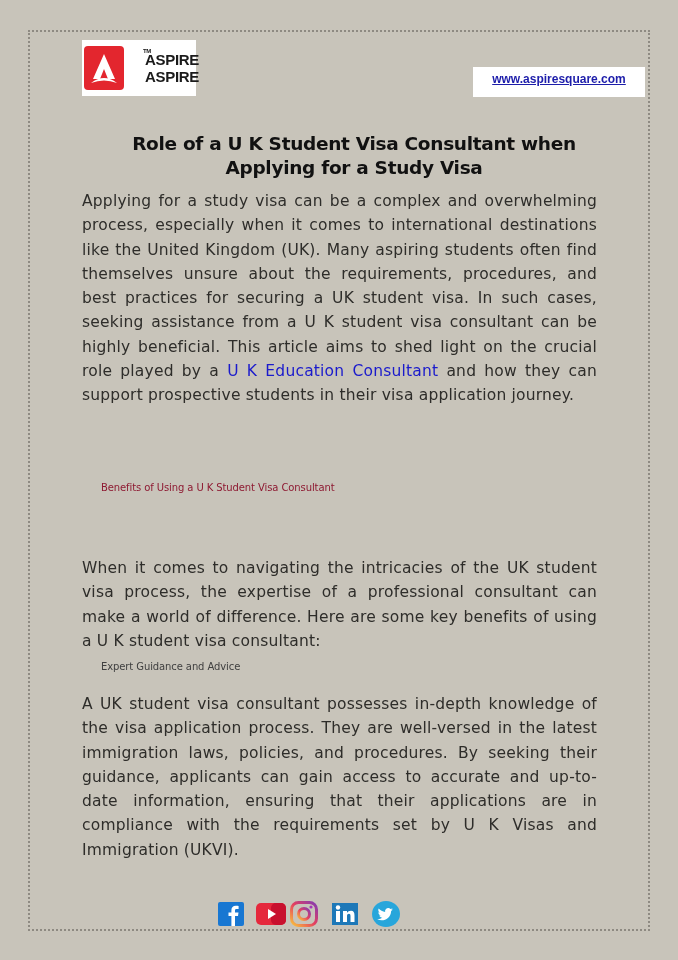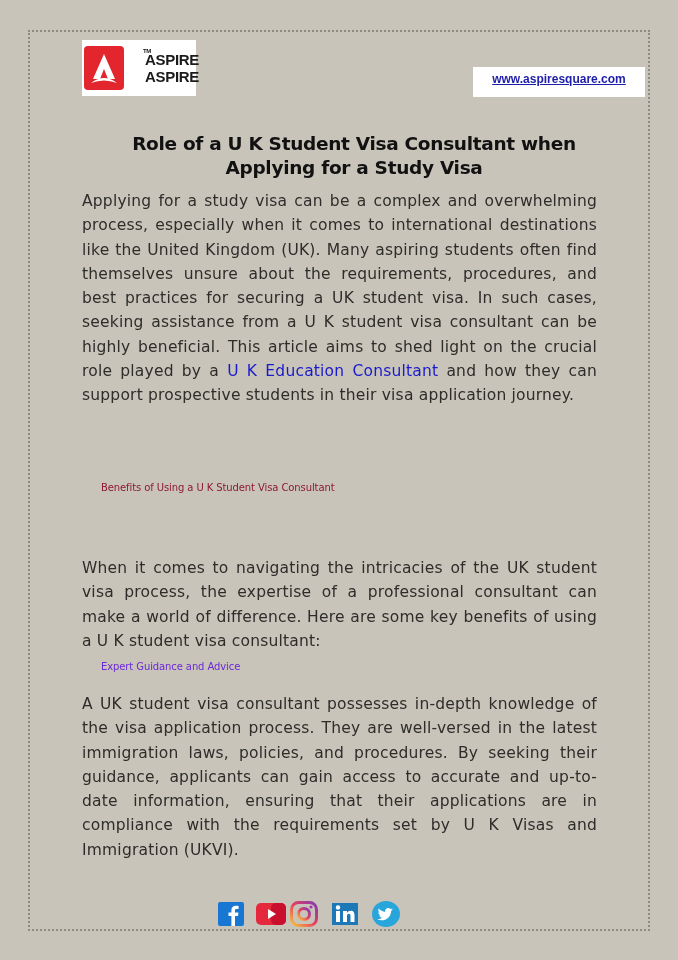--- a/index.html
+++ b/index.html
@@ -9,21 +9,21 @@
   .logo-mark { width:40px; height:44px; margin-left:2px; background:#e3262e; border-radius:4px; position:relative; }
   .logo-text { margin-left:21px; font-family:"Liberation Sans", sans-serif; font-weight:bold; font-size:15px; line-height:17px; color:#1b1b1b; letter-spacing:-0.3px; position:relative;text-align:right; }
   .tm { position:absolute; left:-2px; top:-8px; font-size:6px; }
   .url-box { position:absolute; left:473px; top:67px; width:172px; height:30px; background:#fff; text-align:center; }
   .url-box a { font-family:"Liberation Sans", sans-serif; font-weight:bold; font-size:12px; color:#1d1daa; text-decoration:underline; line-height:24px; }
   h1 { position:absolute; left:70px; top:116px; width:536px; margin:16px; text-align:center; font-size:18.5px; font-weight:bold; line-height:24px; color:#111; letter-spacing:-0.3px; }
   .para { position:absolute; left:82px; width:515px; margin:0; font-size:15.5px; line-height:24.3px; color:#2e2d2a; text-align:justify; letter-spacing:0.2px; }
   .para a { color:#1a1acc; }
   h2 { position:absolute; left:98px; margin:3px; font-size:10px; font-weight:normal; line-height:20px; letter-spacing:-0.1px; }
   .h2a { color:#8e1a32; top:475px; }
-  .h2b { color:#6d28d9; top:654px; }
+  .h2b { color:#404040; top:654px; }
   .social { position:absolute; top:901px; left:218px; display:flex; align-items:center; }
   .social span { display:inline-flex; align-items:center; justify-content:center; }
 </style>
 </head>
 <body>
 
 <div class="frame"></div>
 
 <div class="logo">
   <div class="logo-mark">

